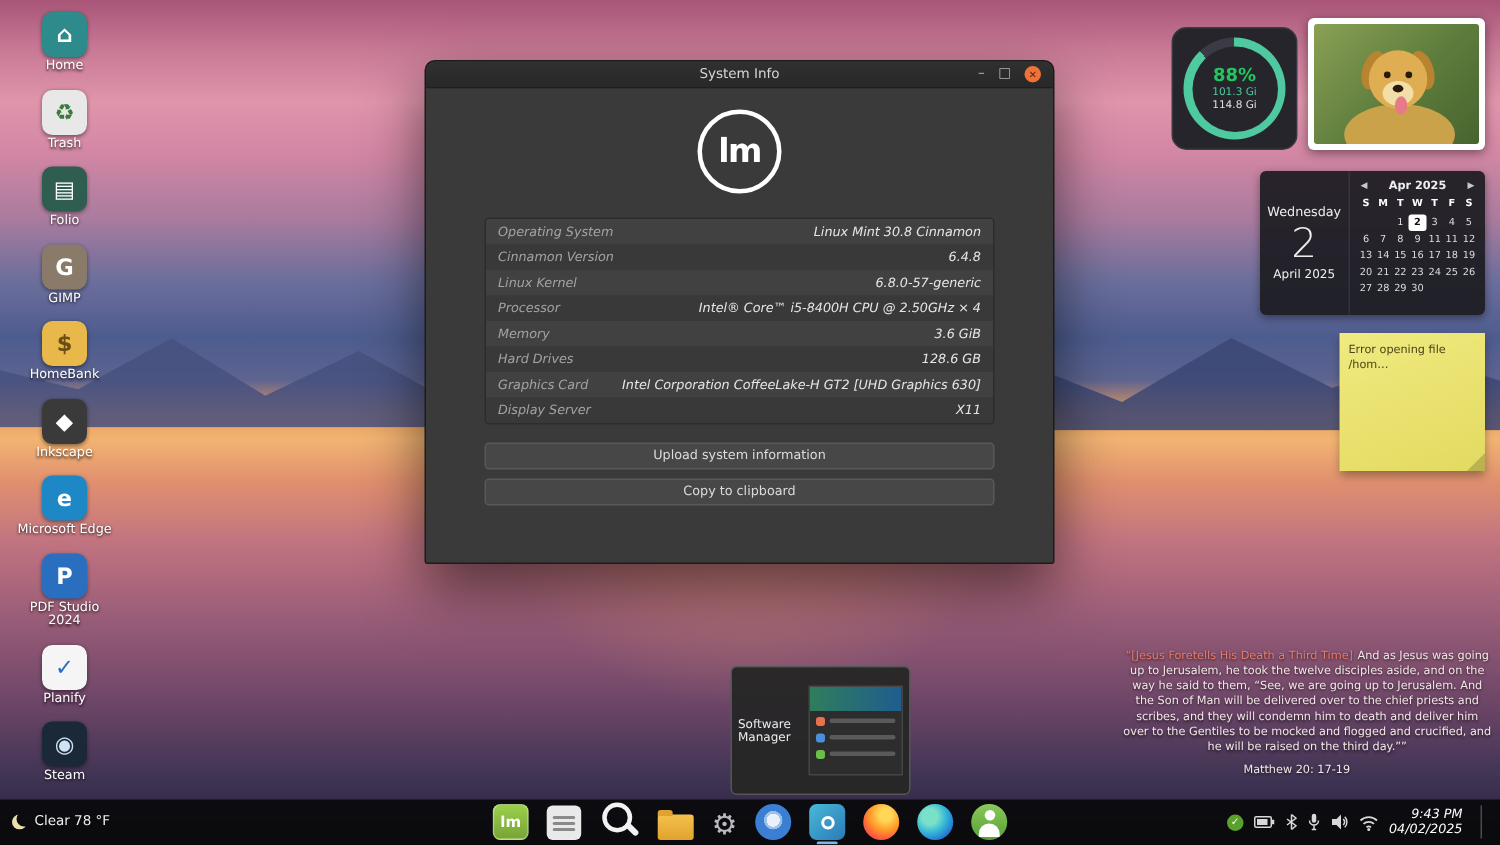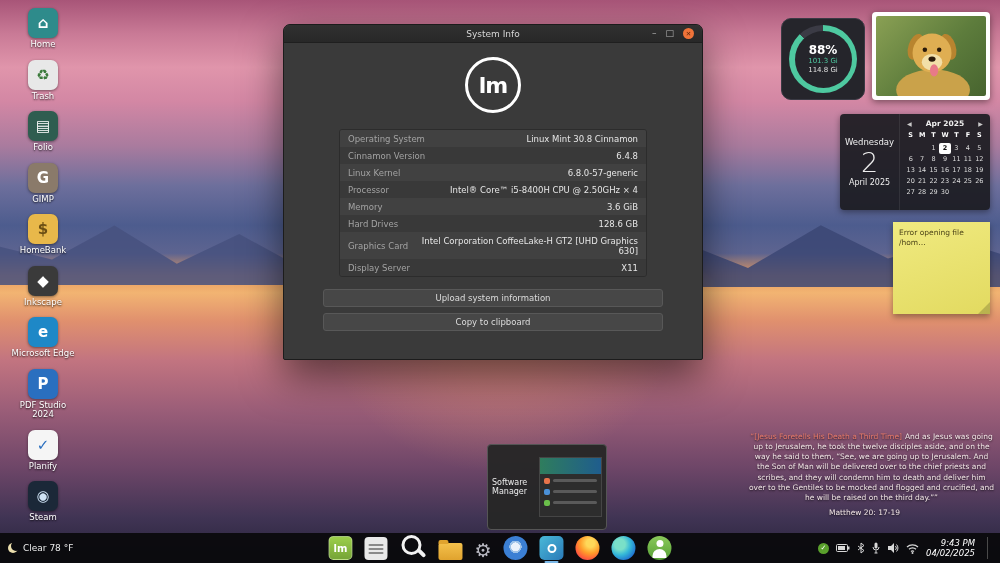--- a/index.html
+++ b/index.html
@@ -21,50 +21,50 @@
     background:radial-gradient(ellipse at 50% 0%, rgba(255,170,110,.45), transparent 72%); }
 
   
   .dicons{ position:absolute; left:10px; top:8px; display:flex; flex-direction:column; gap:10px; z-index:2; }
   .dicon{ width:66px; display:flex; flex-direction:column; align-items:center; gap:2px; cursor:pointer; }
   .tile{ width:30px; height:30px; border-radius:7px; display:flex; align-items:center; justify-content:center;
     font-size:15px; font-weight:bold; box-shadow:0 1px 3px rgba(0,0,0,.45); }
   .dlabel{ font-size:8.5px; color:#fff; text-shadow:0 1px 2px rgba(0,0,0,.9); text-align:center; line-height:1.12; }
 
   
-  .win{ position:absolute; left:283px; top:24px; width:420px; height:336px; background:#3a3a3a;
+  .win{ position:absolute; left:283px; top:40px; width:420px; height:336px; background:#3a3a3a;
     border:1px solid #1c1c1c; border-radius:7px 7px 2px 2px; box-shadow:0 16px 40px rgba(0,0,0,.55); z-index:5; }
   .titlebar{ height:18px; background:linear-gradient(180deg,#303030,#282828); border-bottom:1px solid #1f1f1f;
     border-radius:7px 7px 0 0; display:flex; align-items:center; position:relative; }
   .title{ position:absolute; left:0; right:0; text-align:center; font-size:9px; color:#d6d6d6; }
   .controls{ margin-left:auto; display:flex; align-items:center; gap:9px; padding-right:8px; z-index:1; }
   .ctl{ font-size:9px; color:#b4b4b4; cursor:pointer; line-height:1; }
   .ctl-close{ width:11px; height:11px; border-radius:50%; background:#ef7339; color:#5d2508; font-size:6.5px;
     display:flex; align-items:center; justify-content:center; cursor:pointer; }
   .logo{ width:56px; height:56px; margin:14px auto 0; border:3.5px solid #fff; border-radius:50%;
     display:flex; align-items:center; justify-content:center; }
   .logo span{ color:#fff; font-size:22px; font-weight:bold; letter-spacing:-1px; }
-  .sys-table{ width:308px; margin:16px auto 0; border:1px solid #2c2c2c; border-radius:3px; overflow:hidden; }
+  .sys-table{ width:340px; margin:16px auto 0; border:1px solid #2c2c2c; border-radius:3px; overflow:hidden;font-style:italic; }
   .sys-row{ display:flex; justify-content:space-between; align-items:center; padding:3.5px 8px; font-size:8.5px; gap:10px; }
   .sys-table div.sys-row:nth-of-type(odd){ background:#414141; }
   .sys-table div.sys-row:nth-of-type(even){ background:#393939; }
   .sys-label{ color:#a3a3a3; white-space:nowrap; }
   .sys-value{ color:#e6e6e6; text-align:right; }
   .btns{ width:340px; margin:12px auto 0; display:flex; flex-direction:column; gap:6px; }
   .wbtn{ height:18px; background:#474747; border:1px solid #585858; border-radius:3px; color:#dcdcdc;
     font-size:8.5px; display:flex; align-items:center; justify-content:center; cursor:pointer; }
 
   
   .disk{ position:absolute; left:781px; top:18px; width:84px; height:82px; background:#25252b;
     border:1px solid #3a3a44; border-radius:10px; display:flex; align-items:center; justify-content:center; z-index:2; }
   .ring{ width:68px; height:68px; border-radius:50%; background:conic-gradient(#4ec9a0 0 88%, #3b3b45 88% 100%);
     display:flex; align-items:center; justify-content:center; }
   .ring-inner{ width:57px; height:57px; border-radius:50%; background:#25252b; display:flex; flex-direction:column;
     align-items:center; justify-content:center; }
-  .d-pct{ font-size:12px; font-weight:bold; color:#ffffff; line-height:1.1; }
+  .d-pct{ font-size:12px; font-weight:bold; color:#22c55e; line-height:1.1; }
   .d-free{ font-size:7px; color:#4ec9a0; line-height:1.25; }
   .d-total{ font-size:7px; color:#e0e0e0; line-height:1.25; }
 
   
   .dog{ position:absolute; left:872px; top:12px; width:118px; height:88px; background:#fff; border-radius:4px;
     padding:4px; box-shadow:0 2px 7px rgba(0,0,0,.45); z-index:2; }
   .dog-photo{ width:100%; height:100%; border-radius:2px; overflow:hidden;
     background:linear-gradient(135deg,#8aa054,#5d7c3c 55%,#47642f); }
 
   

